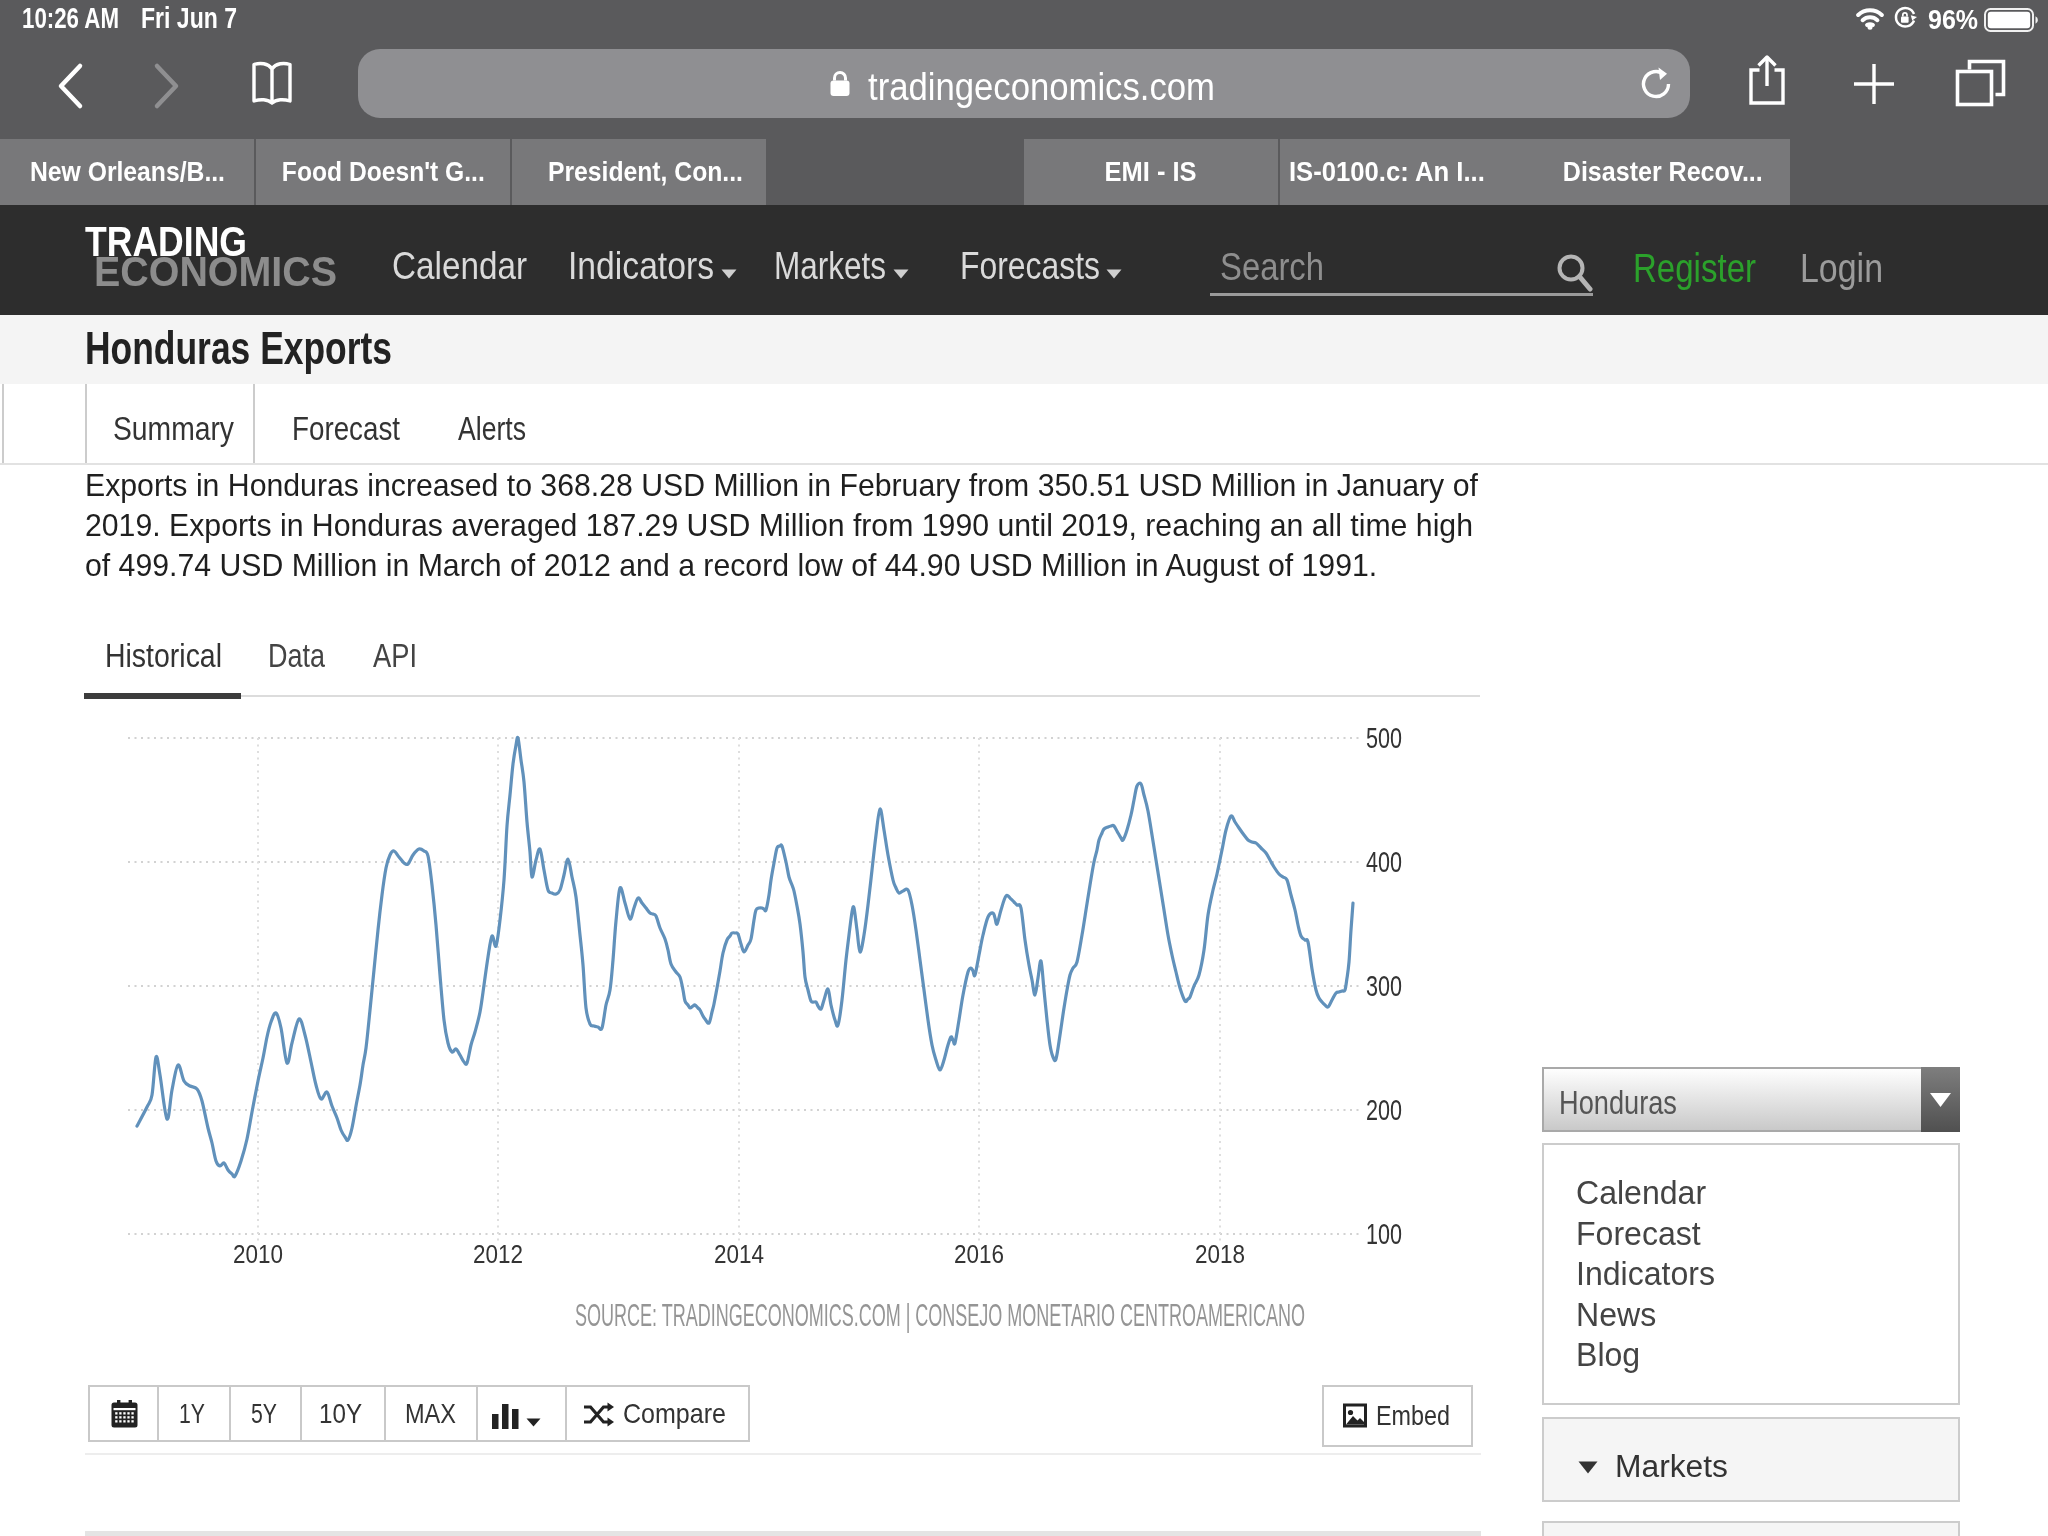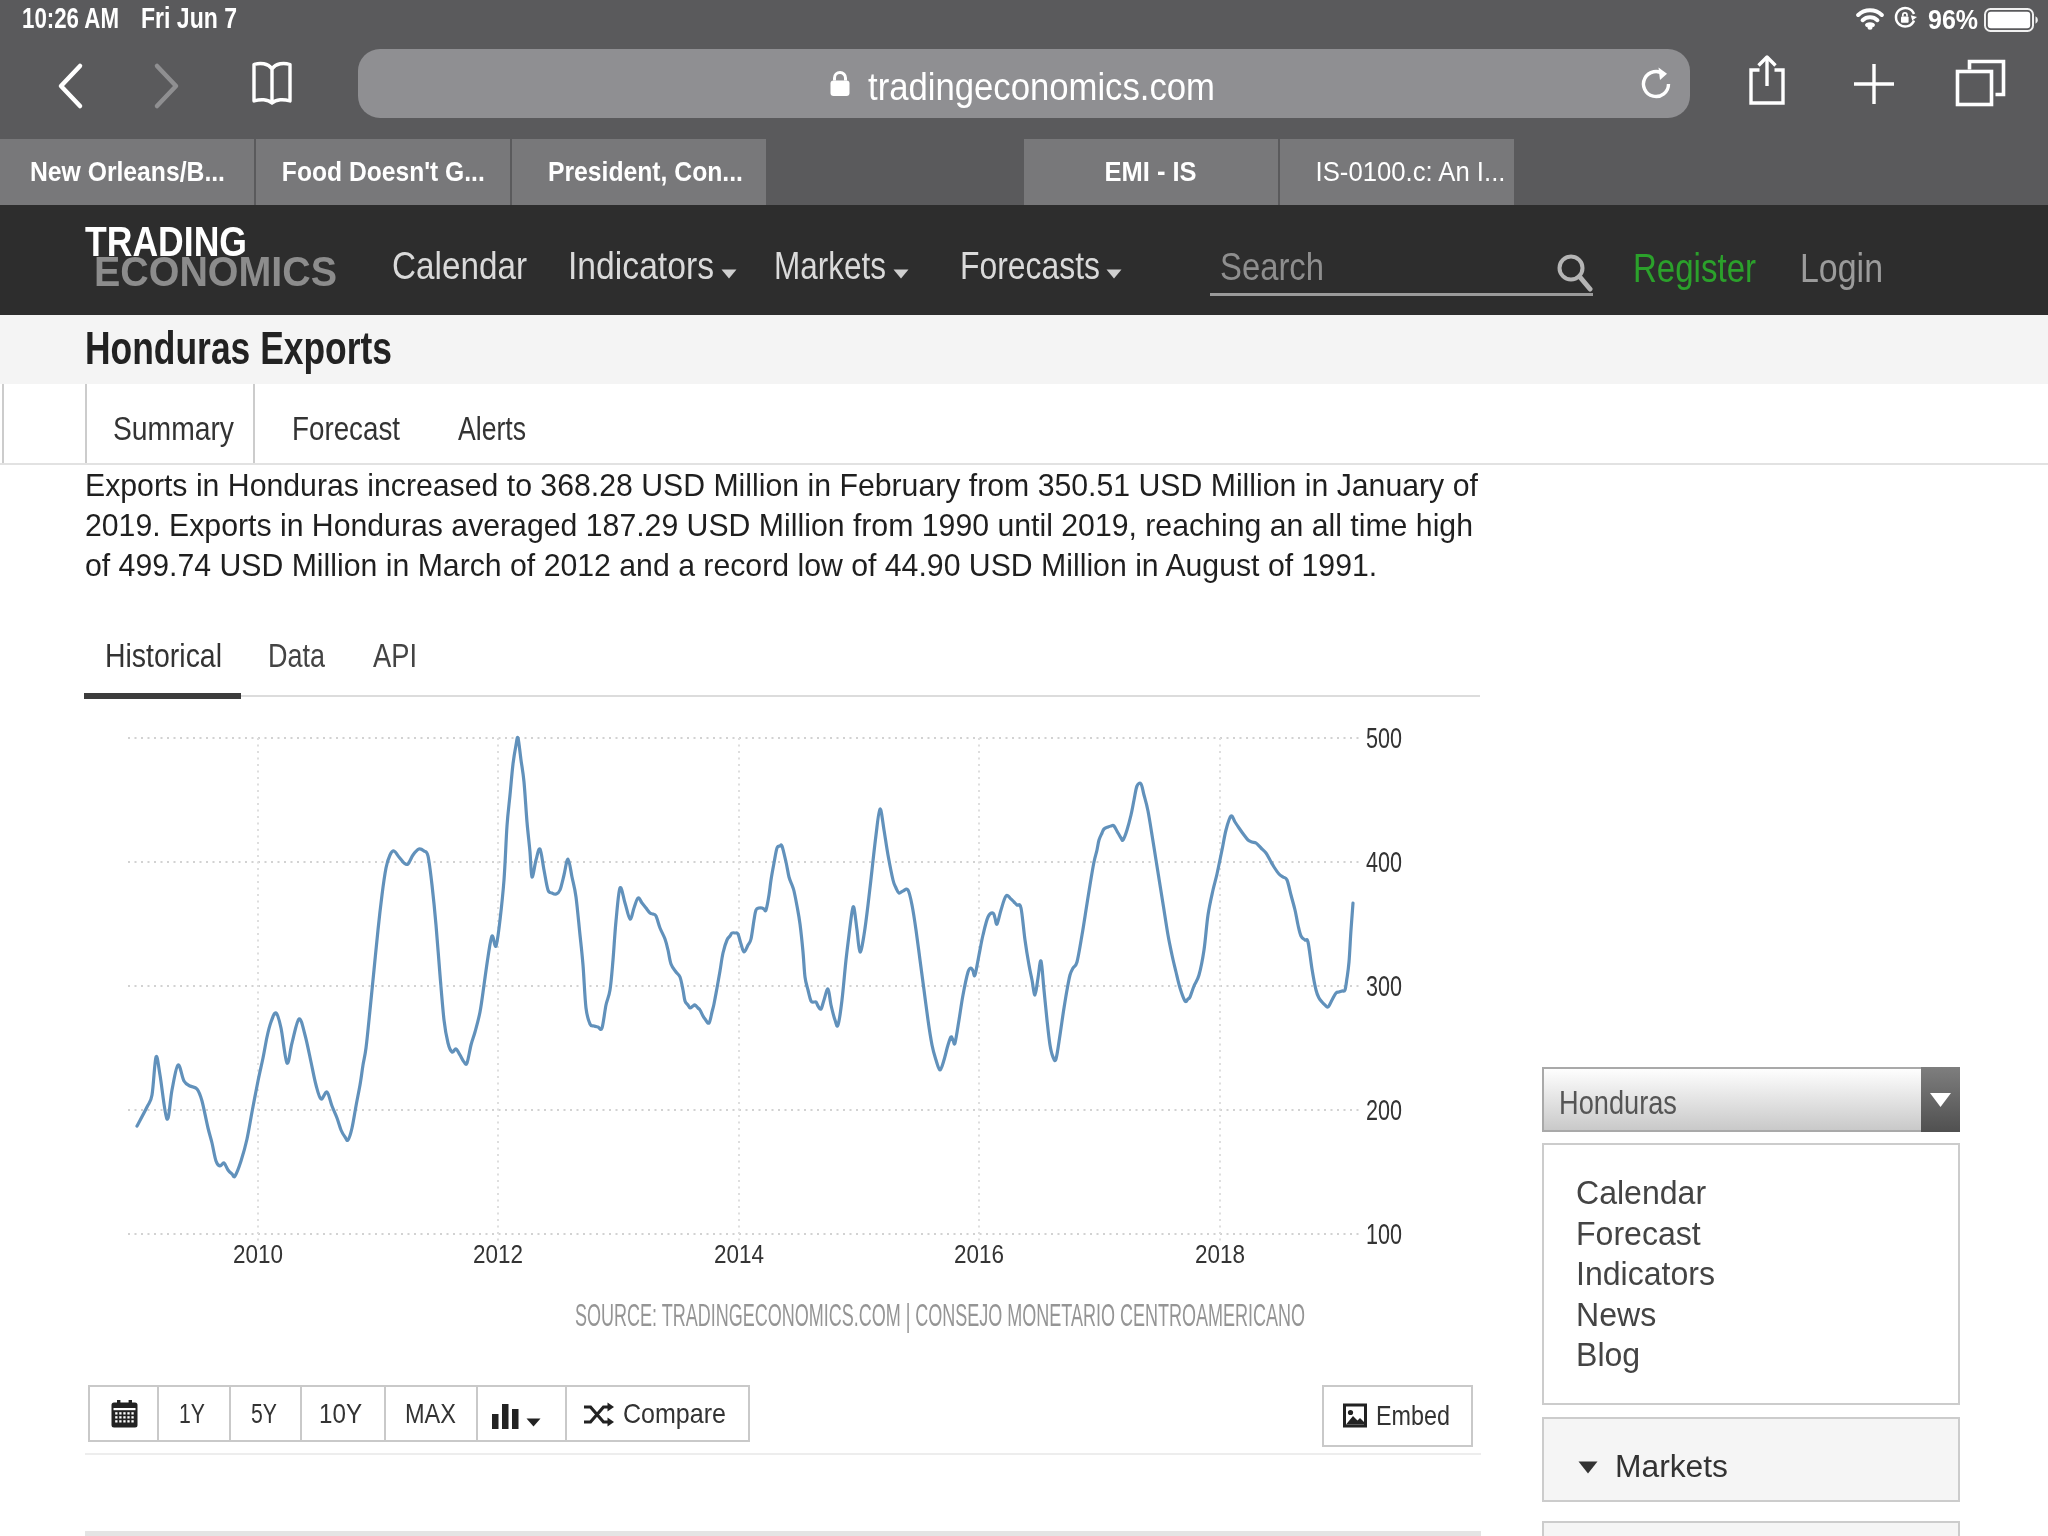--- a/index.html
+++ b/index.html
@@ -59,21 +59,22 @@
 <div class="abs" style="left:1954px;top:58px;"><svg width="53" height="50" viewBox="0 0 53 50">
         <path d="M15.5 11.5 V3.5 H49.5 V36.5 H41.5" fill="none" stroke="#fff" stroke-width="3.6"></path>
         <rect x="3.5" y="13.5" width="34" height="33" fill="none" stroke="#fff" stroke-width="3.6"></rect>
       </svg></div>
 
 <div class="abs" style="left:0;top:135px;width:2048px;height:70px;background:#5a5a5c;color:#fff;">
 <div style="position:absolute;left:0px;top:4px;width:254px;height:66px;background:#78787a;text-align:center;line-height:66px;font-size:28px;font-weight:700;"><span style="display:inline-block;transform:scaleX(0.8824);">New Orleans/B...</span></div>
       <div style="position:absolute;left:256px;top:4px;width:254px;height:66px;background:#78787a;text-align:center;line-height:66px;font-size:28px;font-weight:700;"><span style="display:inline-block;transform:scaleX(0.8799);">Food Doesn't G...</span></div>
       <div style="position:absolute;left:512px;top:4px;width:254px;height:66px;background:#78787a;text-align:center;line-height:66px;font-size:28px;font-weight:700;padding-left:12px;"><span style="display:inline-block;transform:scaleX(0.8825);">President, Con...</span></div>
       <div style="position:absolute;left:1024px;top:4px;width:254px;height:66px;background:#78787a;text-align:center;line-height:66px;font-size:28px;font-weight:700;"><span style="display:inline-block;transform:scaleX(0.9098);">EMI - IS</span></div>
-      <div style="position:absolute;left:1280px;top:4px;width:234px;height:66px;background:#78787a;text-align:right;line-height:66px;font-size:28px;font-weight:400;"><span style="display:inline-block;transform:scaleX(0.9169);">IS-0100.c: An I...</span></div>
+      <div style="position:absolute;left:1280px;top:4px;width:264px;height:66px;background:#78787a;text-align:left;line-height:66px;font-size:28px;font-weight:700;"><span style="display:inline-block;transform:scaleX(0.9169);">IS-0100.c: An I...</span></div>
+      <div style="position:absolute;left:1536px;top:4px;width:254px;height:66px;background:#78787a;text-align:center;line-height:66px;font-size:28px;font-weight:700;"><span style="display:inline-block;transform:scaleX(0.8943);">Disaster Recov...</span></div>
 </div>
 
 <div class="abs" style="left:0;top:205px;width:2048px;height:110px;background:#2d2d2d;"></div>
 <div class="abs" style="left:85px;top:218.0px;font-size:42px;font-weight:700;color:#fff;white-space:nowrap;transform:scaleX(0.8468);transform-origin:0 0;">TRADING</div>
 <div class="abs" style="left:94px;top:248.0px;font-size:42px;font-weight:700;color:#8c8c8c;white-space:nowrap;transform:scaleX(0.9382);transform-origin:0 0;">ECONOMICS</div>
 <div class="abs" style="left:392px;top:243.6px;font-size:39px;color:#dadada;white-space:nowrap;transform:scaleX(0.853);transform-origin:0 0;">Calendar</div>
 <div class="abs" style="left:568px;top:243.6px;font-size:39px;color:#dadada;white-space:nowrap;transform:scaleX(0.8636);transform-origin:0 0;">Indicators</div>
 <div class="abs" style="left:774px;top:243.6px;font-size:39px;color:#dadada;white-space:nowrap;transform:scaleX(0.8077);transform-origin:0 0;">Markets</div>
 <div class="abs" style="left:960px;top:243.6px;font-size:39px;color:#dadada;white-space:nowrap;transform:scaleX(0.8177);transform-origin:0 0;">Forecasts</div>
 <div class="abs" style="left:721px;top:265px;"><svg width="16" height="10" viewBox="0 0 16 10">

